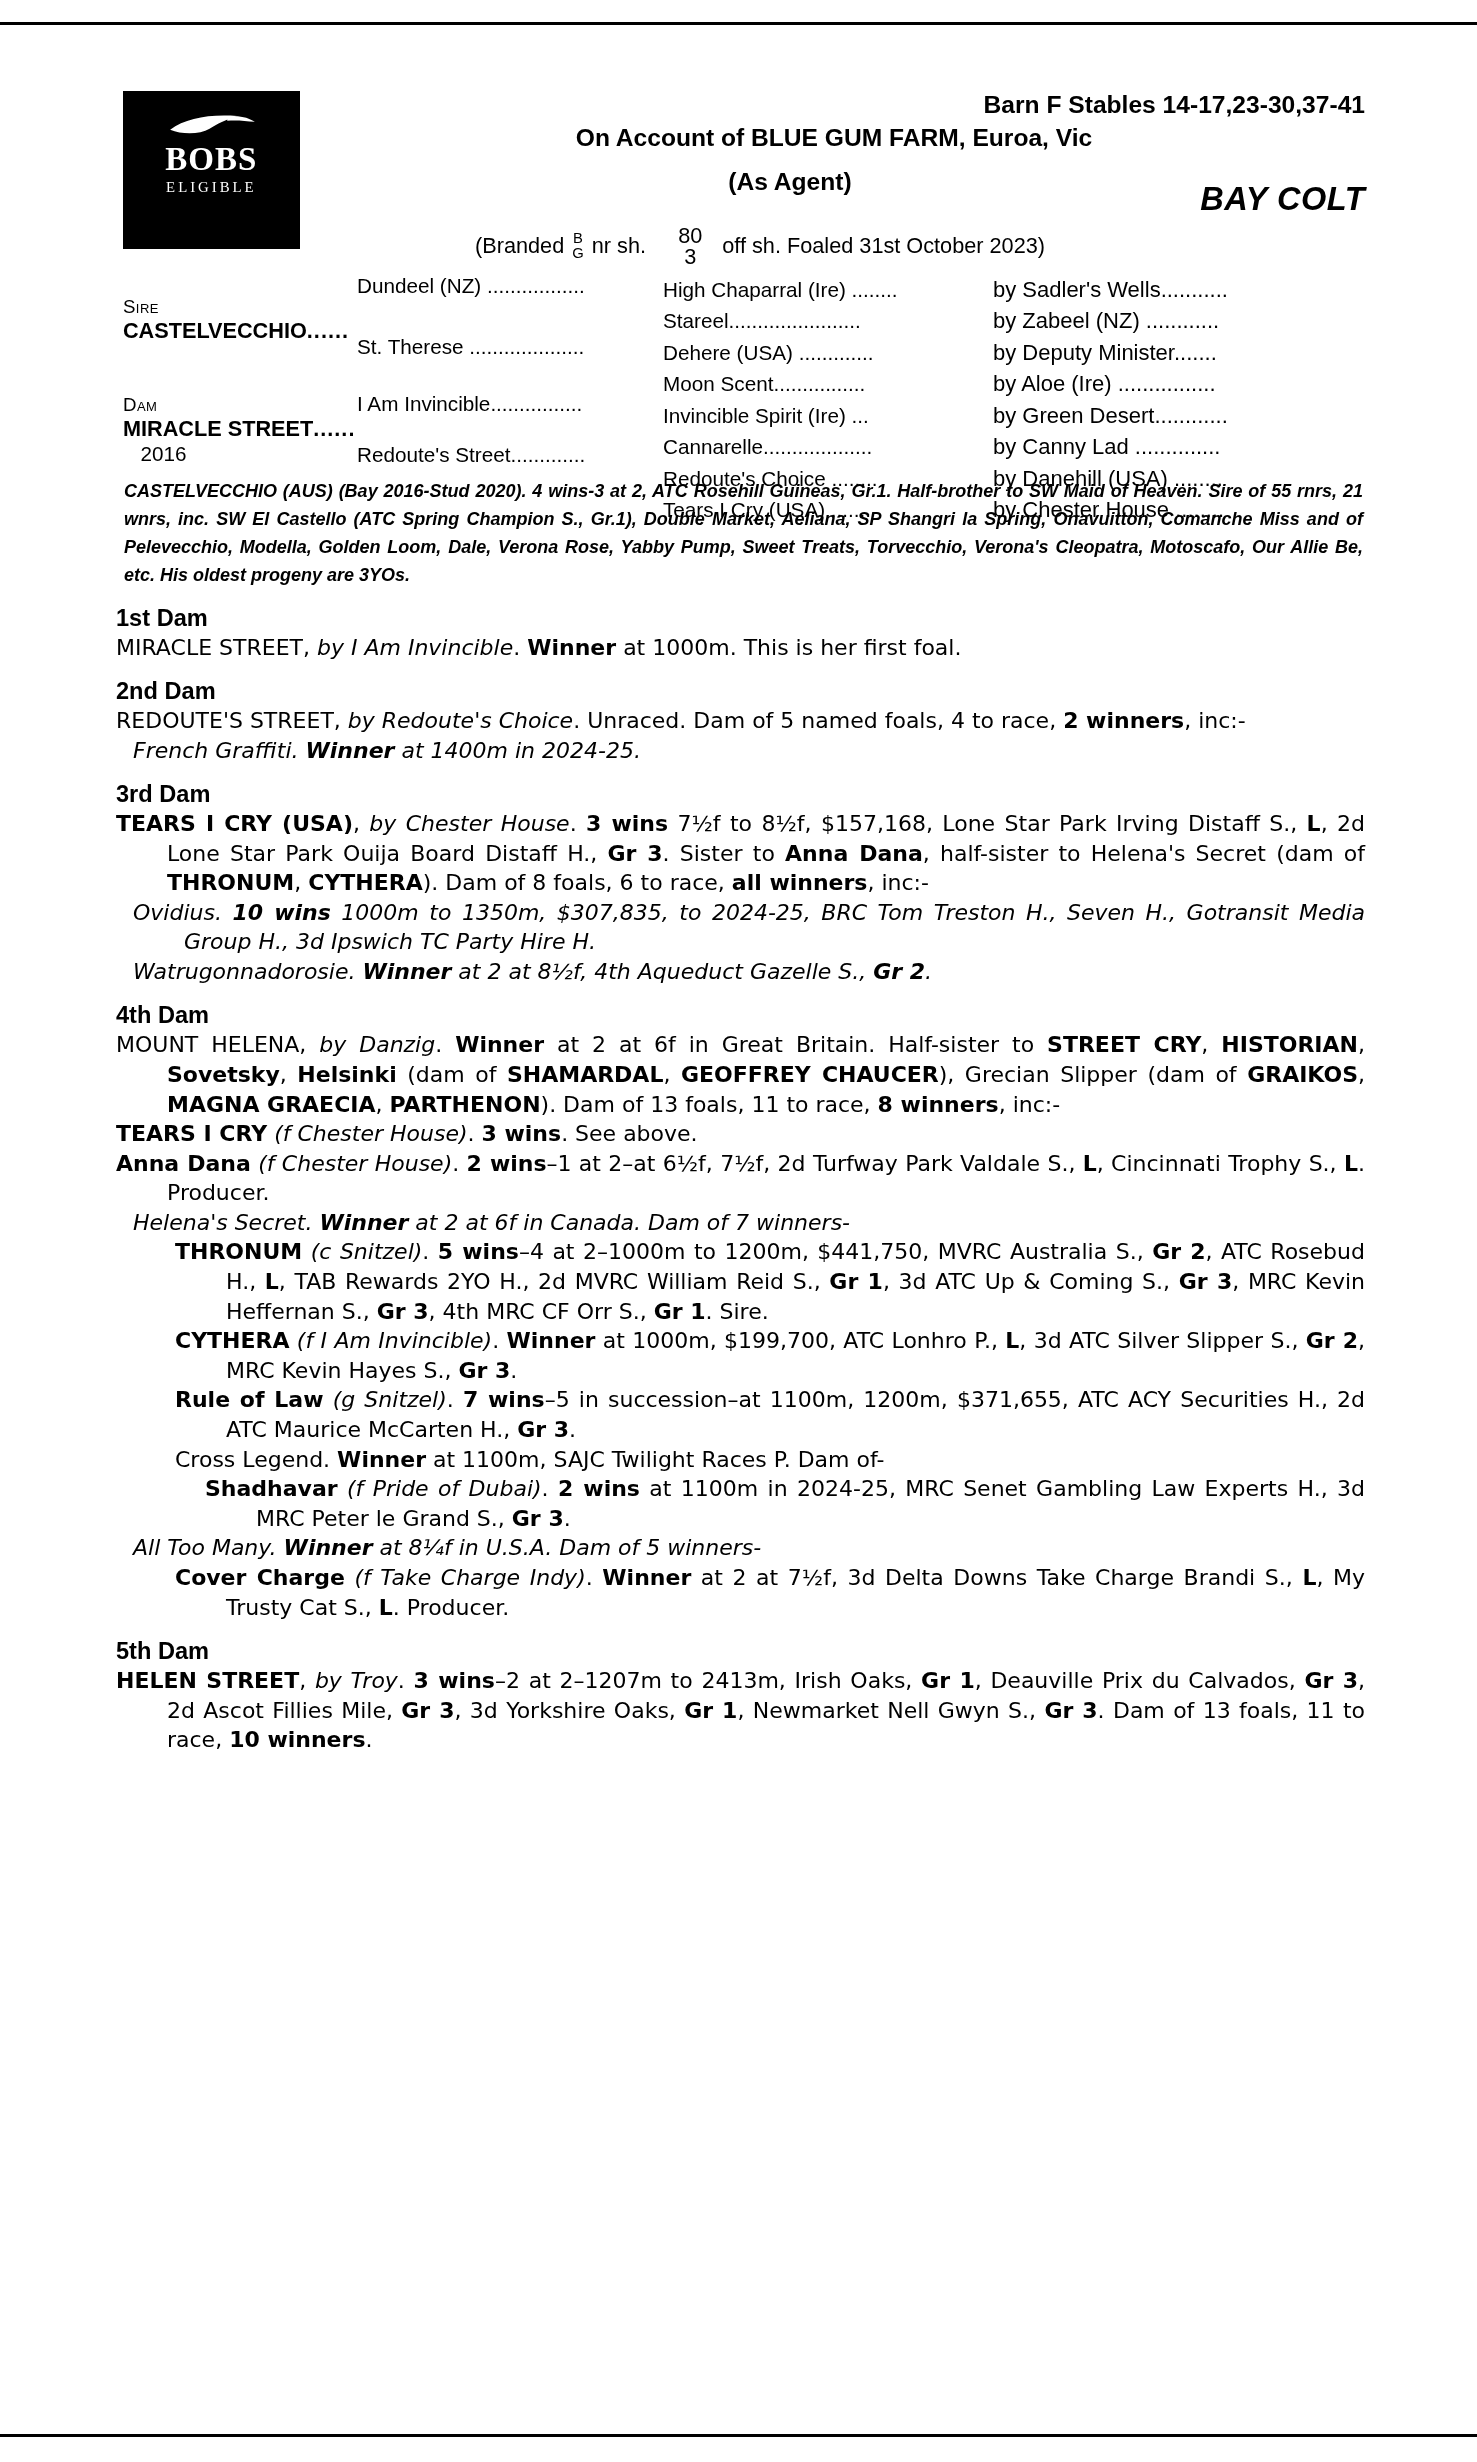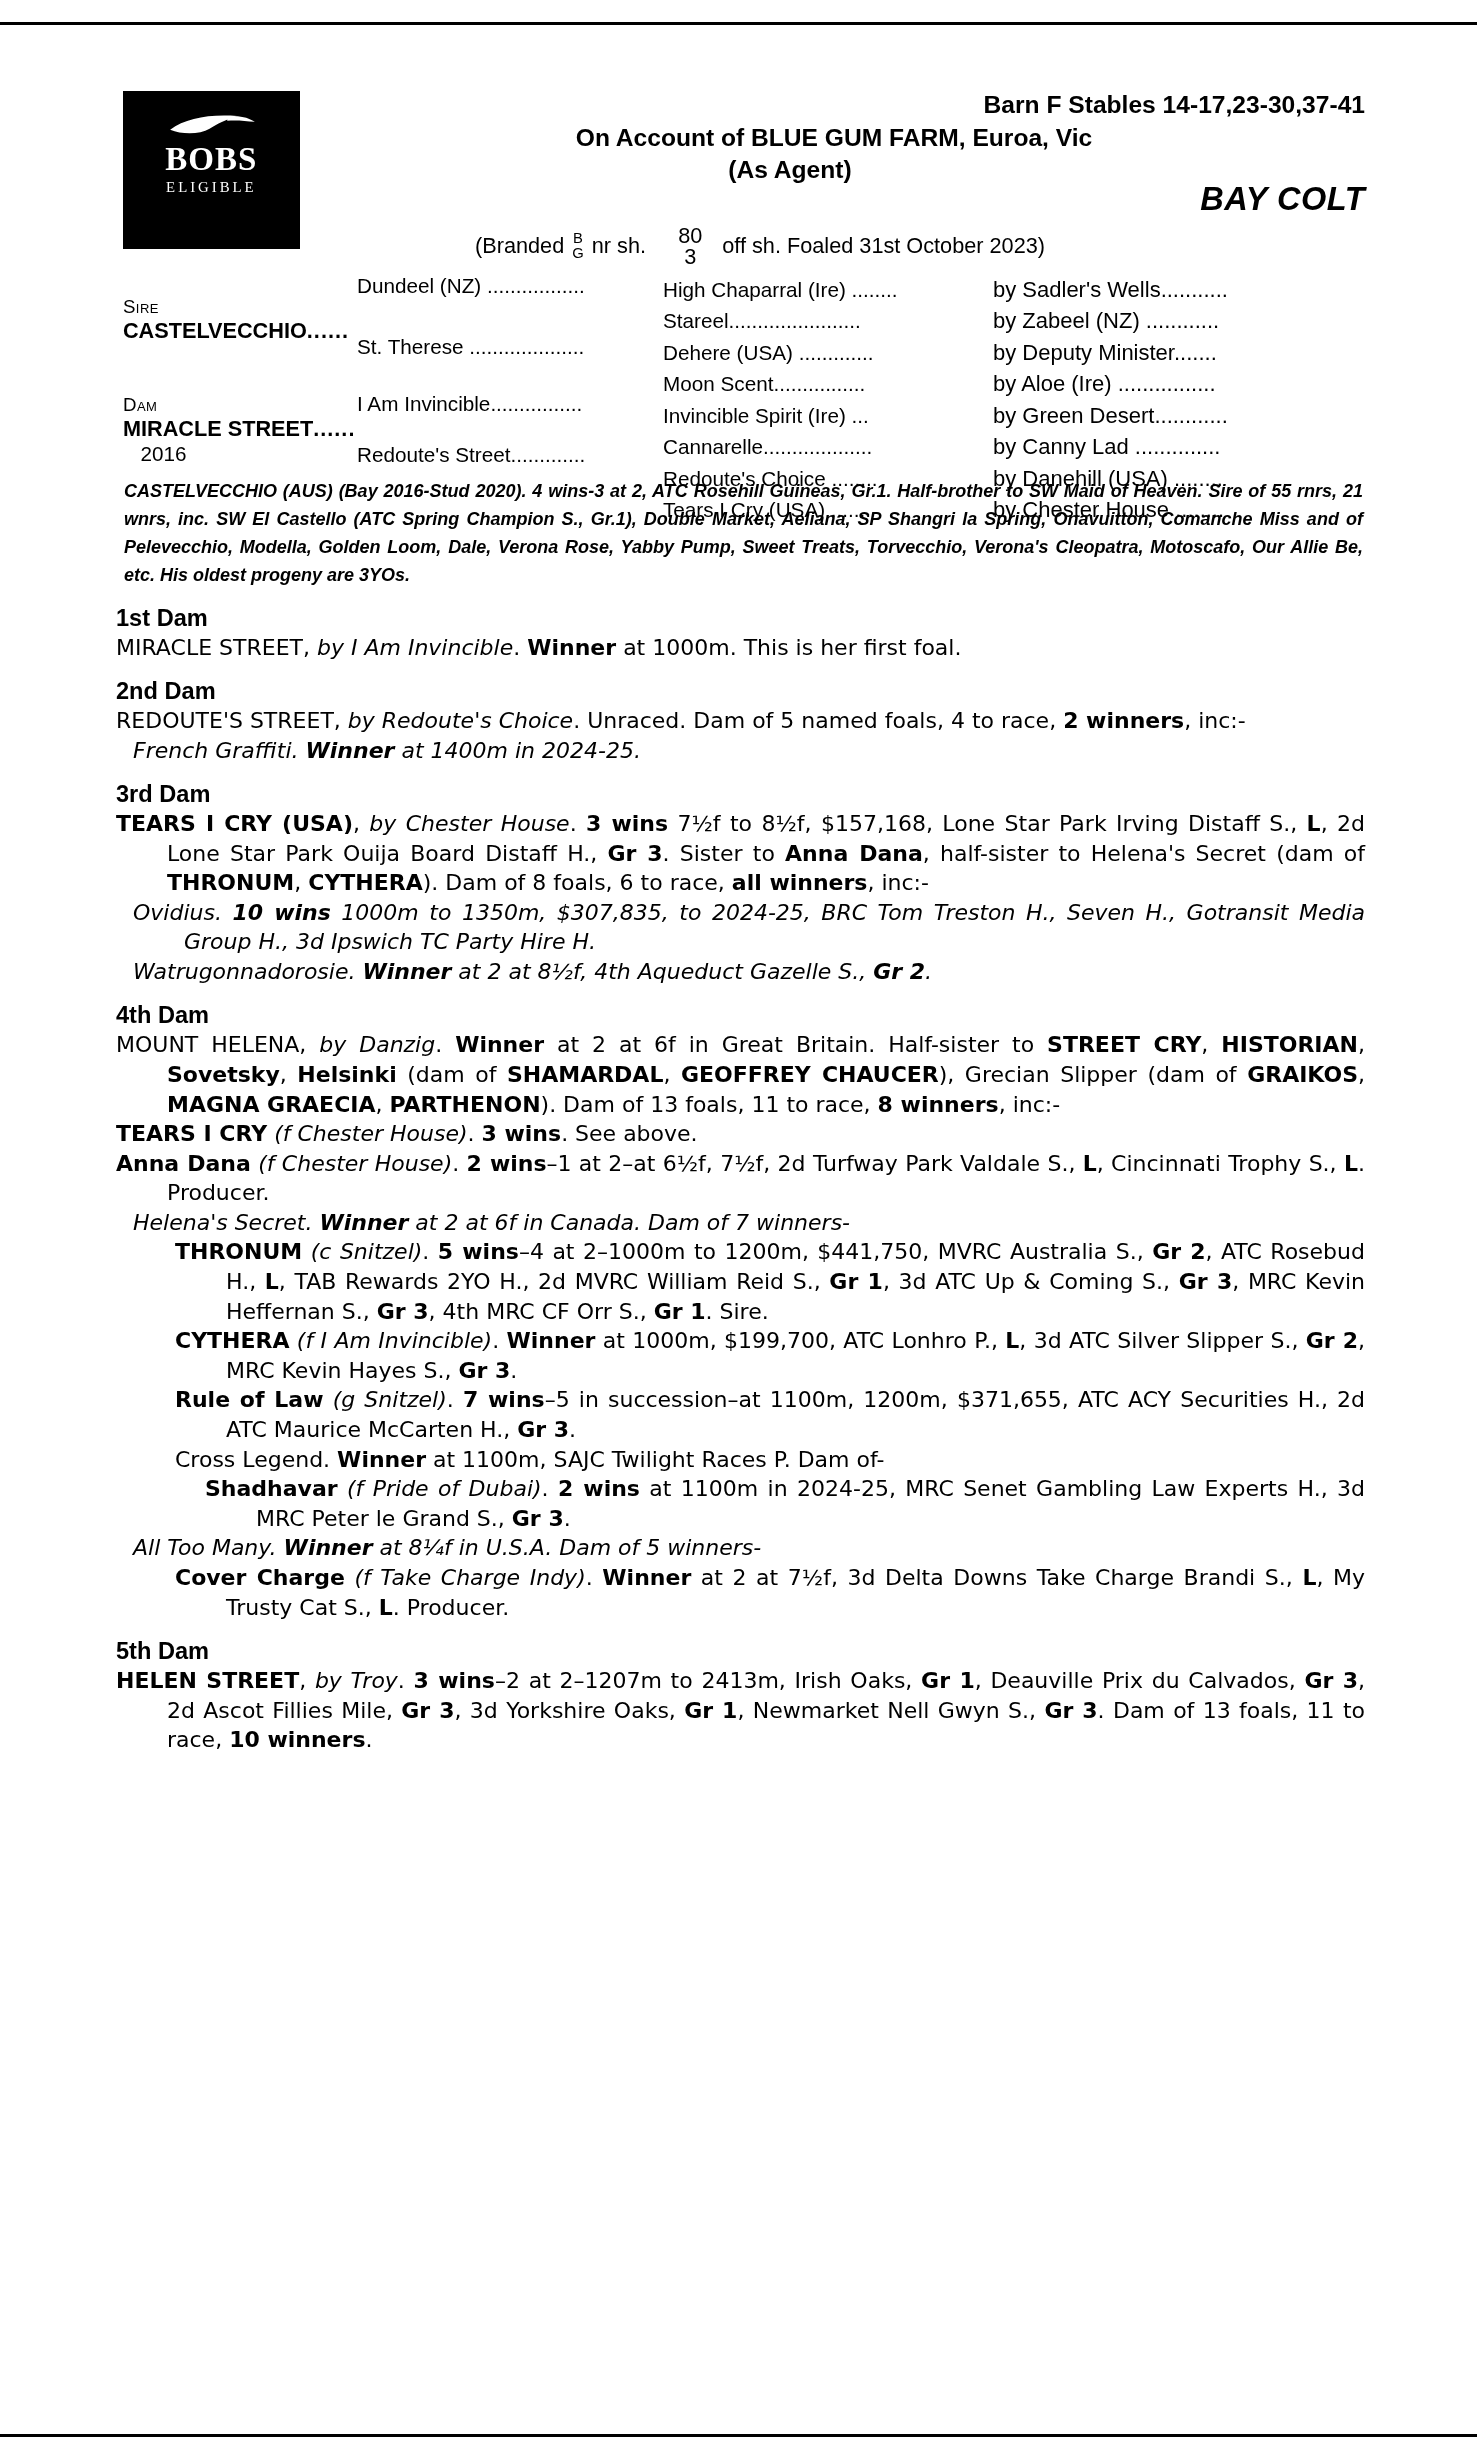--- a/index.html
+++ b/index.html
@@ -91,21 +91,21 @@
     top: 47px;
     text-align: center;
     font-family: "Liberation Sans", sans-serif;
     font-weight: bold;
     font-size: 24.6px;
     padding-left: 187px;
   }
   .agent-line {
     position: absolute;
     left: 0; right: 0;
-    top: 79px;
+    top: 91px;
     text-align: center;
     font-family: "Liberation Sans", sans-serif;
     font-weight: bold;
     font-size: 24.6px;
     padding-left: 99px;
   }
   .lot-line {
     position: absolute;
     left: 6.9px;
     top: 113px;

